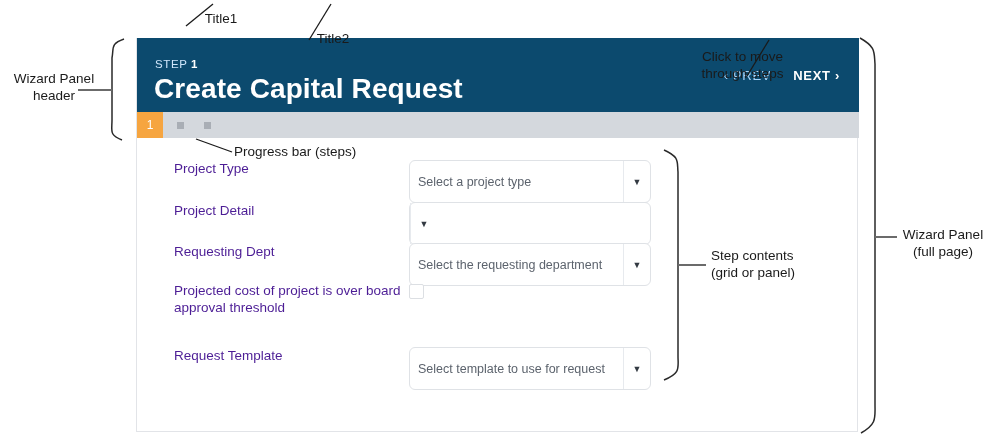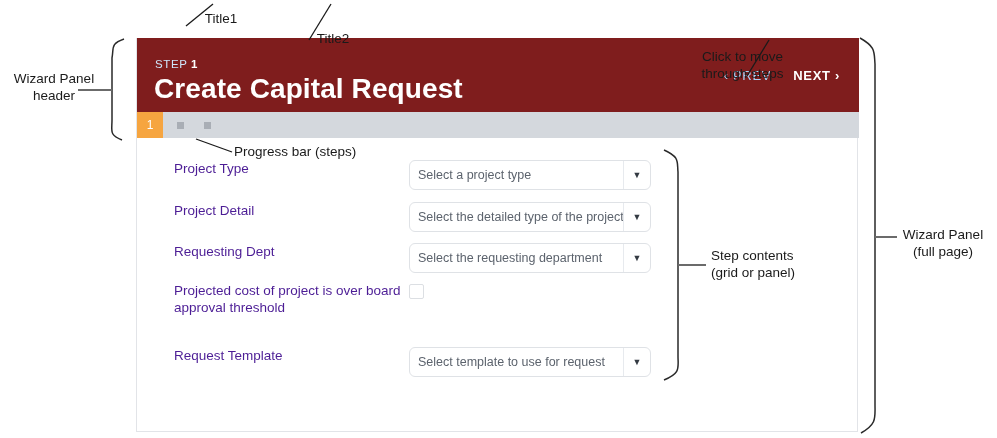--- a/index.html
+++ b/index.html
@@ -31,21 +31,21 @@
     border-top: none;
     box-sizing: border-box;
   }
 
   .wizard-header {
     position: absolute;
     left: 0;
     top: 0;
     width: 722px;
     height: 74px;
-    background: #7f1d1d;
+    background: #0c4a6e;
     box-sizing: border-box;
   }
   .step-eyebrow {
     position: absolute;
     left: 18px;
     top: 20px;
     font-size: 11.5px;
     letter-spacing: 0.6px;
     color: #cfe6fb;
     font-weight: 400;
@@ -145,21 +145,21 @@
   }
   .control-wrap {
     position: absolute;
     left: 272px;
     width: 242px;
   }
   .dropdown {
     display: flex;
     align-items: stretch;
     width: 242px;
-    height: 30px;
+    height: 43px;
     border: 1px solid #dfe2e6;
     border-radius: 6px;
     background: #ffffff;
     box-sizing: border-box;
     cursor: pointer;
   }
   .dropdown .dd-text {
     flex: 1;
     display: flex;
     align-items: center;
@@ -243,21 +243,20 @@
             <span class="dd-text">Select a project type</span>
             <span class="dd-arrow">▼</span>
           </div>
         </div>
       </div>
 
       <div class="form-row" style="top:64px;">
         <div class="field-label">Project Detail</div>
         <div class="control-wrap">
           <div class="dropdown">
-            <span class="dd-text">Select the detailed type of the project</span>
             <span class="dd-arrow">▼</span>
           </div>
         </div>
       </div>
 
       <div class="form-row" style="top:105px;">
         <div class="field-label">Requesting Dept</div>
         <div class="control-wrap">
           <div class="dropdown">
             <span class="dd-text">Select the requesting department</span>

